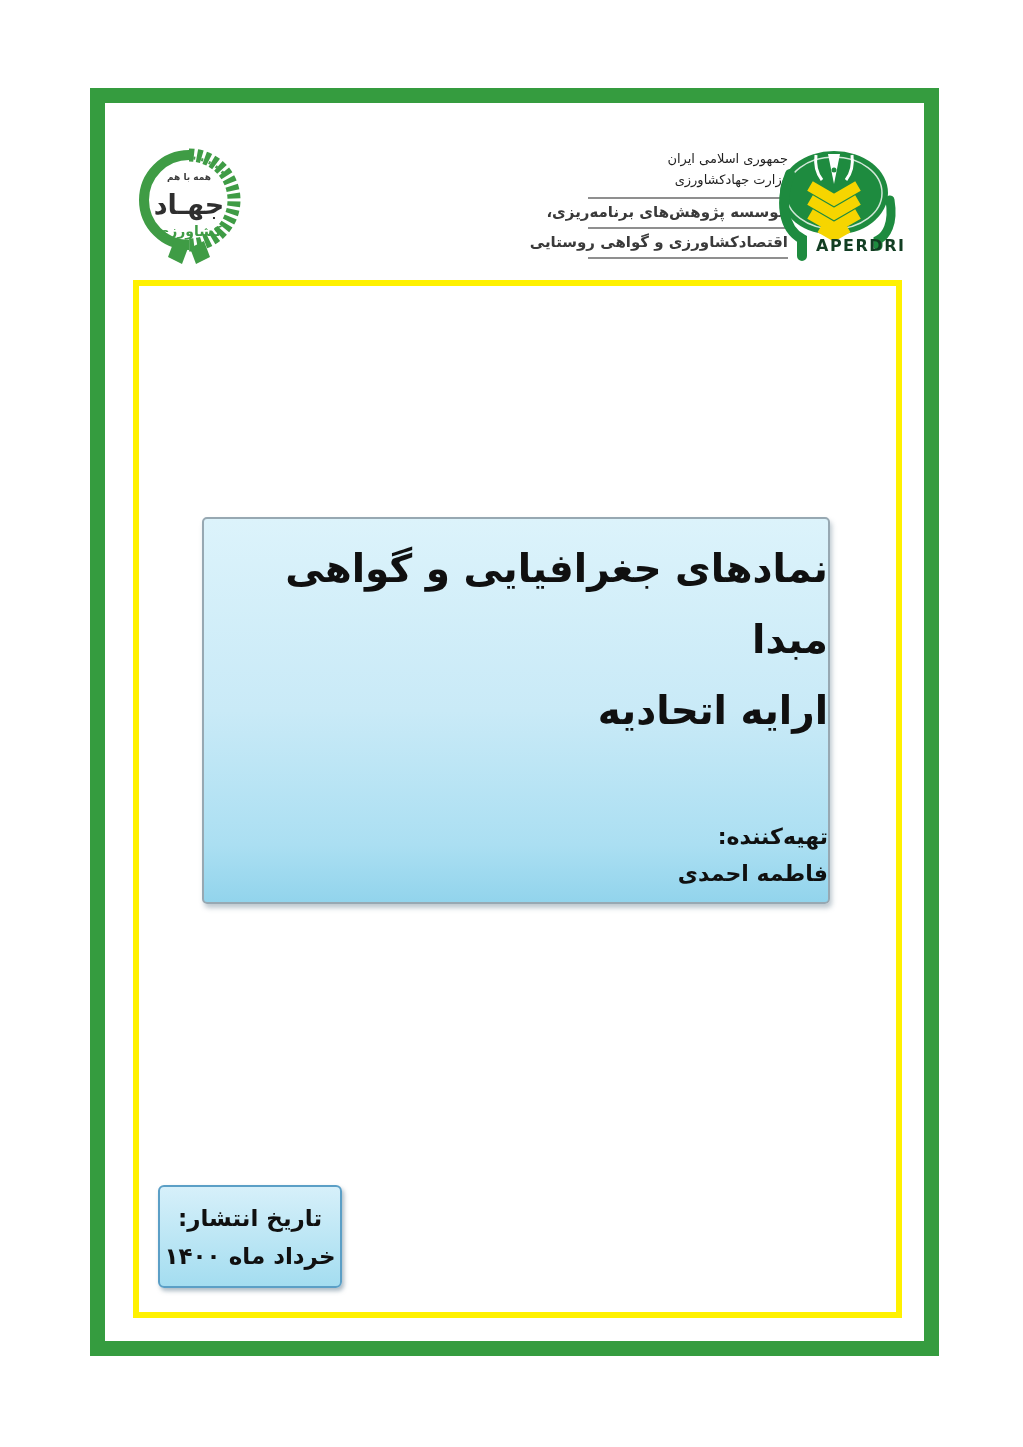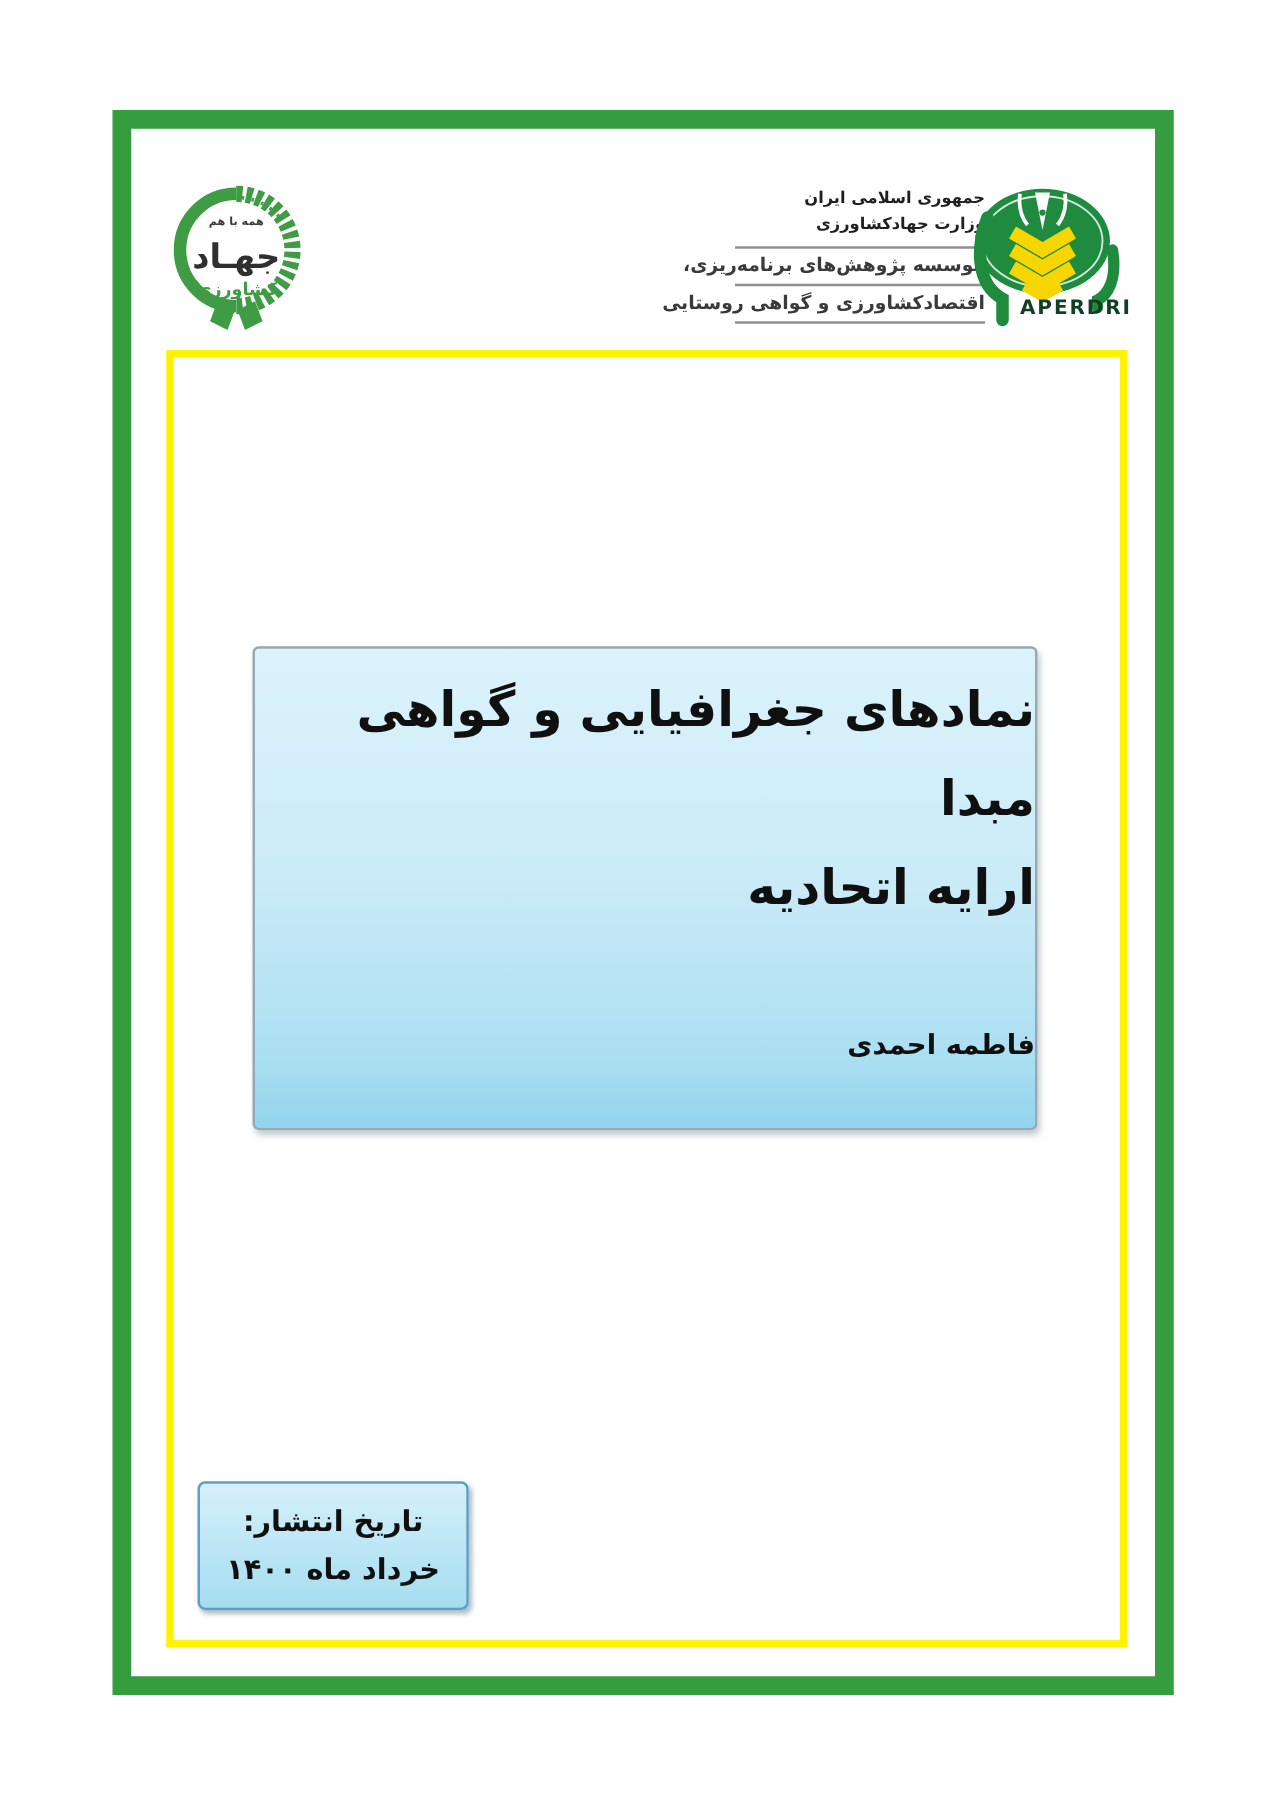--- a/index.html
+++ b/index.html
@@ -13,21 +13,21 @@
   }
   .yellow-frame{
     position:absolute;left:133px;top:280px;width:769px;height:1038px;
     box-sizing:border-box;border:6px solid #FFF100;
   }
   
   .org-block{
     position:absolute;left:588px;top:148px;width:200px;
     direction:rtl;text-align:right;color:#1c1c1c;
   }
-  .ministry-line{font-size:13px;font-weight:bold;line-height:21px;color:#1f1f1f;}
+  .ministry-line{font-size:13px;font-weight:normal;line-height:21px;color:#1f1f1f;}
   .institute{margin-top:7px;border-top:2px solid #8f8f8f;color:#3a3a3a;}
   .inst-line{
     border-bottom:2px solid #8f8f8f;font-size:15px;font-weight:bold;
     line-height:20px;padding:3px 0 5px;white-space:nowrap;
   }
   .jihad-logo{position:absolute;left:128px;top:138px;width:122px;height:138px;}
   .aperdri-logo{position:absolute;left:776px;top:140px;width:150px;height:125px;}
 
   
   .title-box{
@@ -35,21 +35,21 @@
     box-sizing:border-box;border:2px solid #97A8B2;border-radius:5px;
     background:linear-gradient(180deg,#DCF3FB 0%,#C9EAF7 50%,#ABDFF2 85%,#92D4EC 100%);
     box-shadow:2px 4px 5px rgba(110,135,150,0.45);
     direction:rtl;color:#101010;
   }
   .title-lines{margin-top:14px;font-size:39px;font-weight:bold;line-height:71px;}
   .prepared{margin-top:72px;font-size:22px;font-weight:bold;line-height:37px;}
 
   
   .date-box{
-    position:absolute;left:158px;top:1185px;width:217px;height:103px;
+    position:absolute;left:158px;top:1185px;width:184px;height:103px;
     box-sizing:border-box;border:2px solid #5B9FC6;border-radius:6px;
     background:linear-gradient(180deg,#D6F0FA 0%,#A4DDF0 100%);
     box-shadow:2px 3px 4px rgba(90,120,140,0.5);
     text-align:center;direction:rtl;color:#101010;padding-top:12px;
   }
   .date-line{font-size:23px;font-weight:bold;line-height:38px;}
 </style>
 </head>
 <body>
 
@@ -93,20 +93,21 @@
     <path d="M114,60 C118,84 110,96 102,100 L102,106" fill="none" stroke="#1E8B3F" stroke-width="9" stroke-linecap="round"></path>
     <text x="40" y="111" font-size="16" font-weight="bold" fill="#123E23" letter-spacing="1.5">APERDRI</text>
   </svg>
 
   <div class="title-box">
     <div class="title-lines">
       <div>نمادهای جغرافیایی و گواهی مبدا</div>
       <div>ارایه اتحادیه</div>
     </div>
     <div class="prepared">
+      <div>تهیه‌کننده:</div>
       <div>فاطمه احمدی</div>
     </div>
   </div>
 
   <div class="date-box">
     <div class="date-line">تاریخ انتشار:</div>
     <div class="date-line">خرداد ماه ۱۴۰۰</div>
   </div>
 
 </div>

